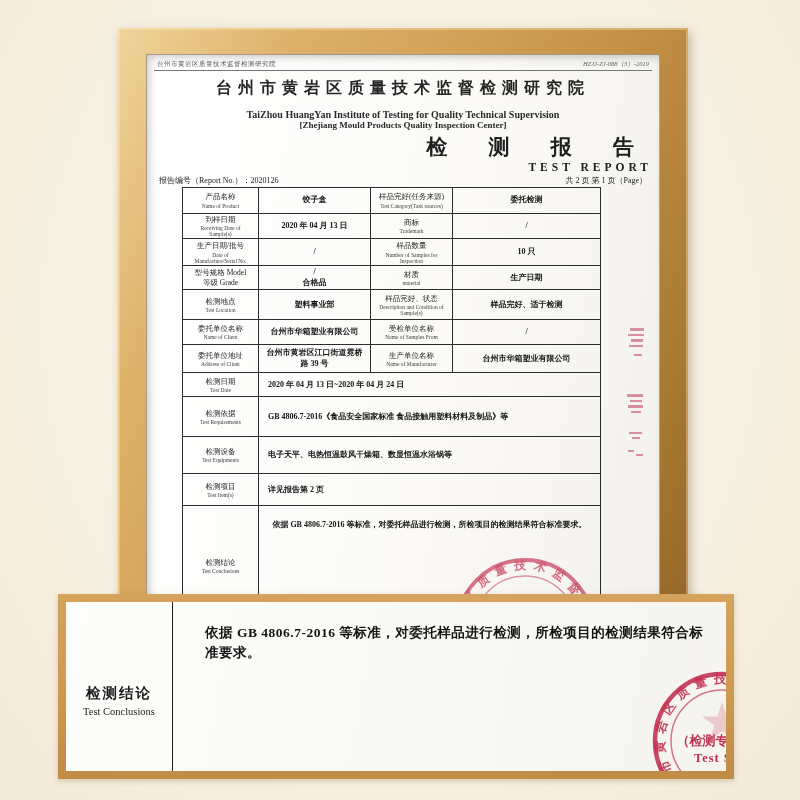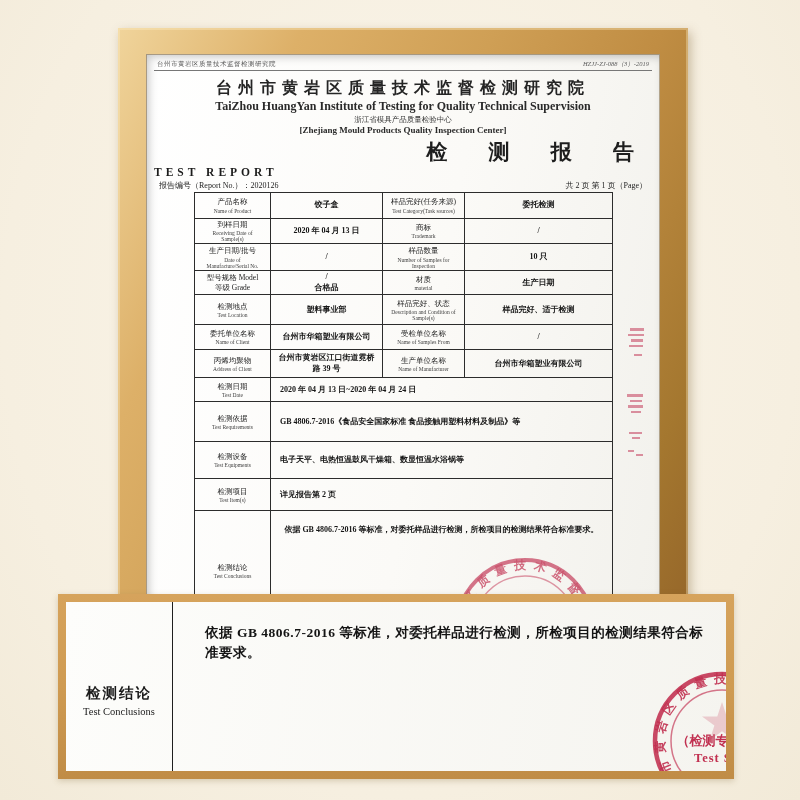--- a/index.html
+++ b/index.html
@@ -24,29 +24,29 @@
     box-shadow:inset 0 0 0 1px rgba(110,80,30,.45), inset 3px 3px 8px rgba(0,0,0,.22);
     padding:3px 8px 0 8px;
   }
 
   
   .topline { display:flex; justify-content:space-between; align-items:flex-end;
     border-bottom:1px solid #777; padding:3px 3px 1px 3px; }
   .topline .tl-left { font-size:6.5px; color:#5a5a5a; letter-spacing:.5px; }
   .topline .tl-right { font-size:6.5px; color:#5a5a5a; font-style:italic; }
   .org-cn { text-align:center; font-size:16px; font-weight:bold; letter-spacing:6px; margin-top:7px; color:#252525; white-space:nowrap; }
-  .org-en { text-align:center; font-size:12px; font-weight:bold; margin-top:0; color:#2a2a2a; }
+  .org-en { text-align:center; font-size:10px; font-weight:bold; margin-top:10px; color:#2a2a2a; }
   .center-cn { text-align:center; font-size:7.5px; margin-top:1px; color:#333; }
   .center-en { text-align:center; font-size:9px; font-weight:bold; color:#2a2a2a;font-family:Liberation Serif, serif; }
   .title-cn { text-align:right; font-size:21px; font-weight:bold; letter-spacing:18px; text-indent:18px; margin-top:3px; color:#1e1e1e; }
-  .title-en { text-align:left; font-size:11.5px; font-weight:bold; letter-spacing:4px; margin-top:0px; }
+  .title-en { text-align:right; font-size:11.5px; font-weight:bold; letter-spacing:4px; margin-top:0px; }
   .repno-line { display:flex; justify-content:space-between; font-size:8px; margin:2px 5px 1px 5px; color:#222; }
 
   
-  table.report { border-collapse:collapse; table-layout:fixed; width:418px; margin-left:40px; margin-top:1px; }
+  table.report { border-collapse:collapse; table-layout:fixed; width:418px; margin-left:28px; margin-top:1px; }
   table.report td { border:1px solid #2c2c2c; text-align:center; vertical-align:middle; padding:1px 3px; overflow:hidden; }
   td.label .cn { font-size:7.5px; color:#222; white-space:pre-line; line-height:1.25; }
   td.label .en { font-size:5.5px; color:#3d3d3d; white-space:pre-line; line-height:1.1; margin-top:1px; }
   td.val { font-size:8px; font-weight:bold; color:#151515; white-space:pre-line; line-height:1.3; }
   td.val.left { text-align:left; padding-left:9px; }
   td.val.conclusion { vertical-align:top; padding-top:14px; font-size:8px; }
   tr:nth-child(1){height:26px} tr:nth-child(2){height:25px} tr:nth-child(3){height:27px}
   tr:nth-child(4){height:19px} tr:nth-child(5){height:30px} tr:nth-child(6){height:25px}
   tr:nth-child(7){height:28px} tr:nth-child(8){height:24px} tr:nth-child(9){height:40px}
   tr:nth-child(10){height:37px} tr:nth-child(11){height:32px} tr:nth-child(12){height:120px}
@@ -78,21 +78,20 @@
 <div class="frame">
   <div class="paper">
 
     <div class="topline">
       <span class="tl-left">台州市黄岩区质量技术监督检测研究院</span>
       <span class="tl-right">HZJJ-ZJ-088（3）-2019</span>
     </div>
 
     <div class="org-cn">台州市黄岩区质量技术监督检测研究院</div>
     <div class="org-en">TaiZhou HuangYan Institute of Testing for Quality Technical Supervision</div>
-    <div class="center-cn">浙江省模具产品质量检验中心</div>
     <div class="center-en">[Zhejiang Mould Products Quality Inspection Center]</div>
     <div class="title-cn">检 测 报 告</div>
     <div class="title-en">TEST  REPORT</div>
 
     <div class="repno-line">
       <span>报告编号（Report No.）：2020126</span>
       <span>共 2 页 第 1 页（Page）</span>
     </div>
 
     <table class="report">
@@ -175,21 +174,21 @@
             </td>
             <td class="val">台州市华箱塑业有限公司</td>
             <td class="label">
               <div class="cn">受检单位名称</div>
               <div class="en">Name of Samples From</div>
             </td>
             <td class="val">/</td>
           </tr>
           <tr>
             <td class="label">
-              <div class="cn">丙烯均聚物</div>
+              <div class="cn">委托单位地址</div>
               <div class="en">Address of Client</div>
             </td>
             <td class="val">台州市黄岩区江口街道霓桥
 路 39 号</td>
             <td class="label">
               <div class="cn">生产单位名称</div>
               <div class="en">Name of Manufacturer</div>
             </td>
             <td class="val">台州市华箱塑业有限公司</td>
           </tr>

